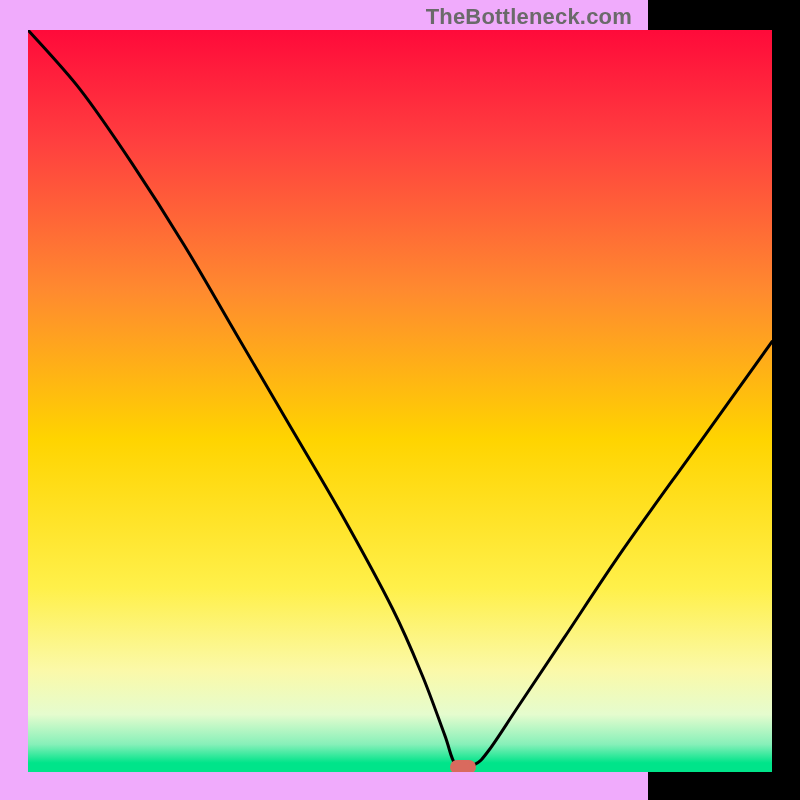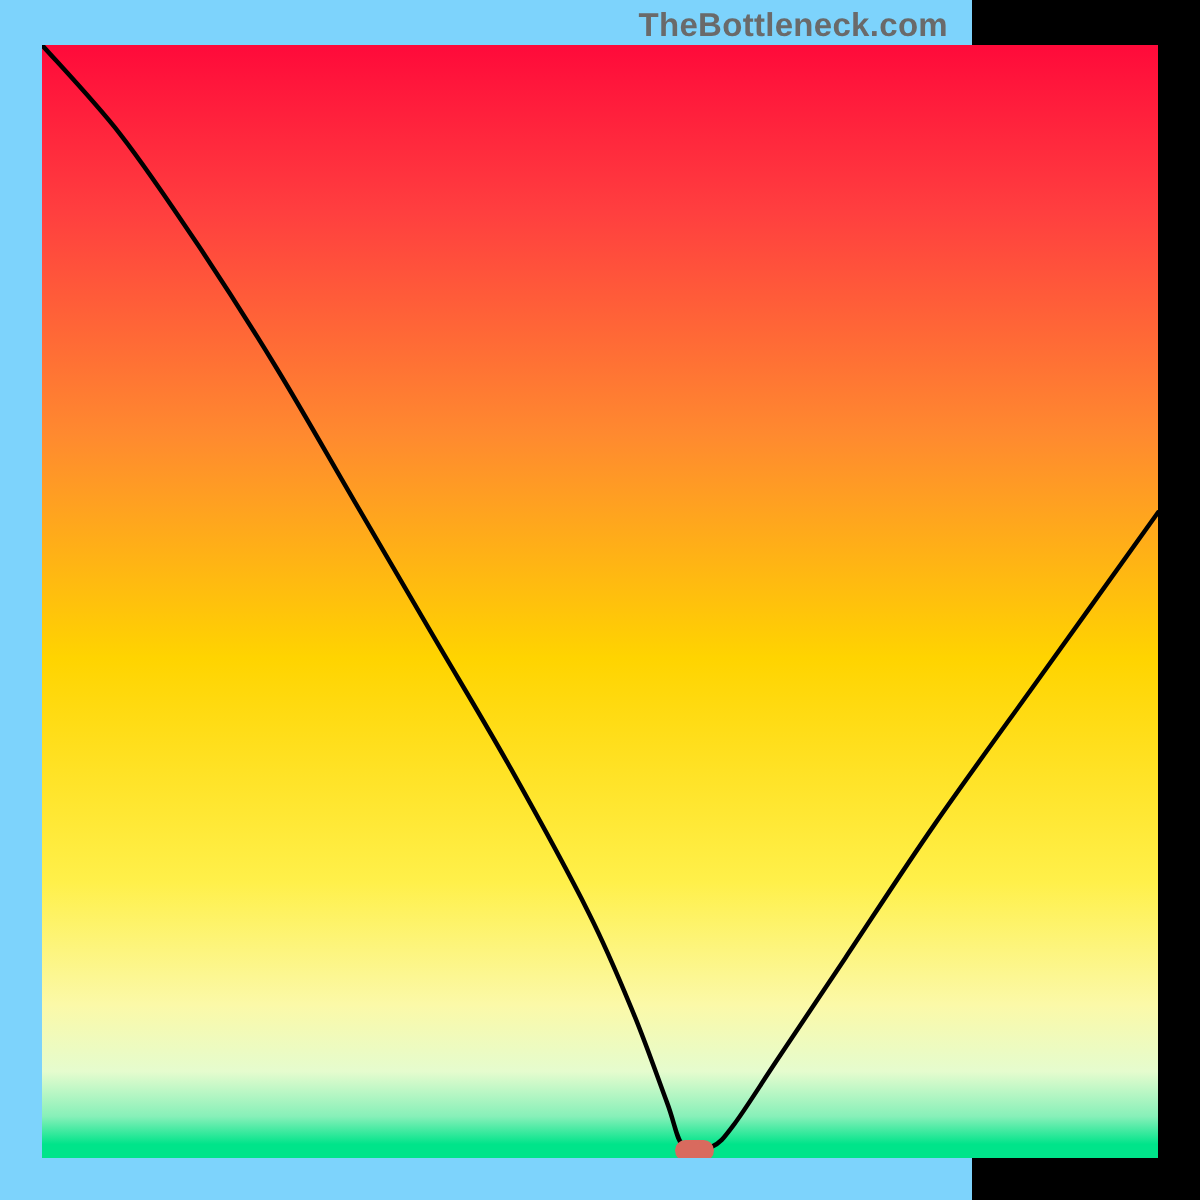--- a/index.html
+++ b/index.html
@@ -7,21 +7,21 @@
     padding: 0;
     width: 800px;
     height: 800px;
     background: #000;
     overflow: hidden;
   }
   .frame {
     position: relative;
     width: 648px;
     height: 800px;
-    background: #7dd3fc;
+    background: #f0abfc;
   }
   .watermark {
     position: absolute;
     top: 4px;
     right: 16px;
     font-family: Arial, Helvetica, sans-serif;
     font-size: 22px;
     font-weight: 600;
     color: #6a6a6a;
     letter-spacing: 0.2px;

